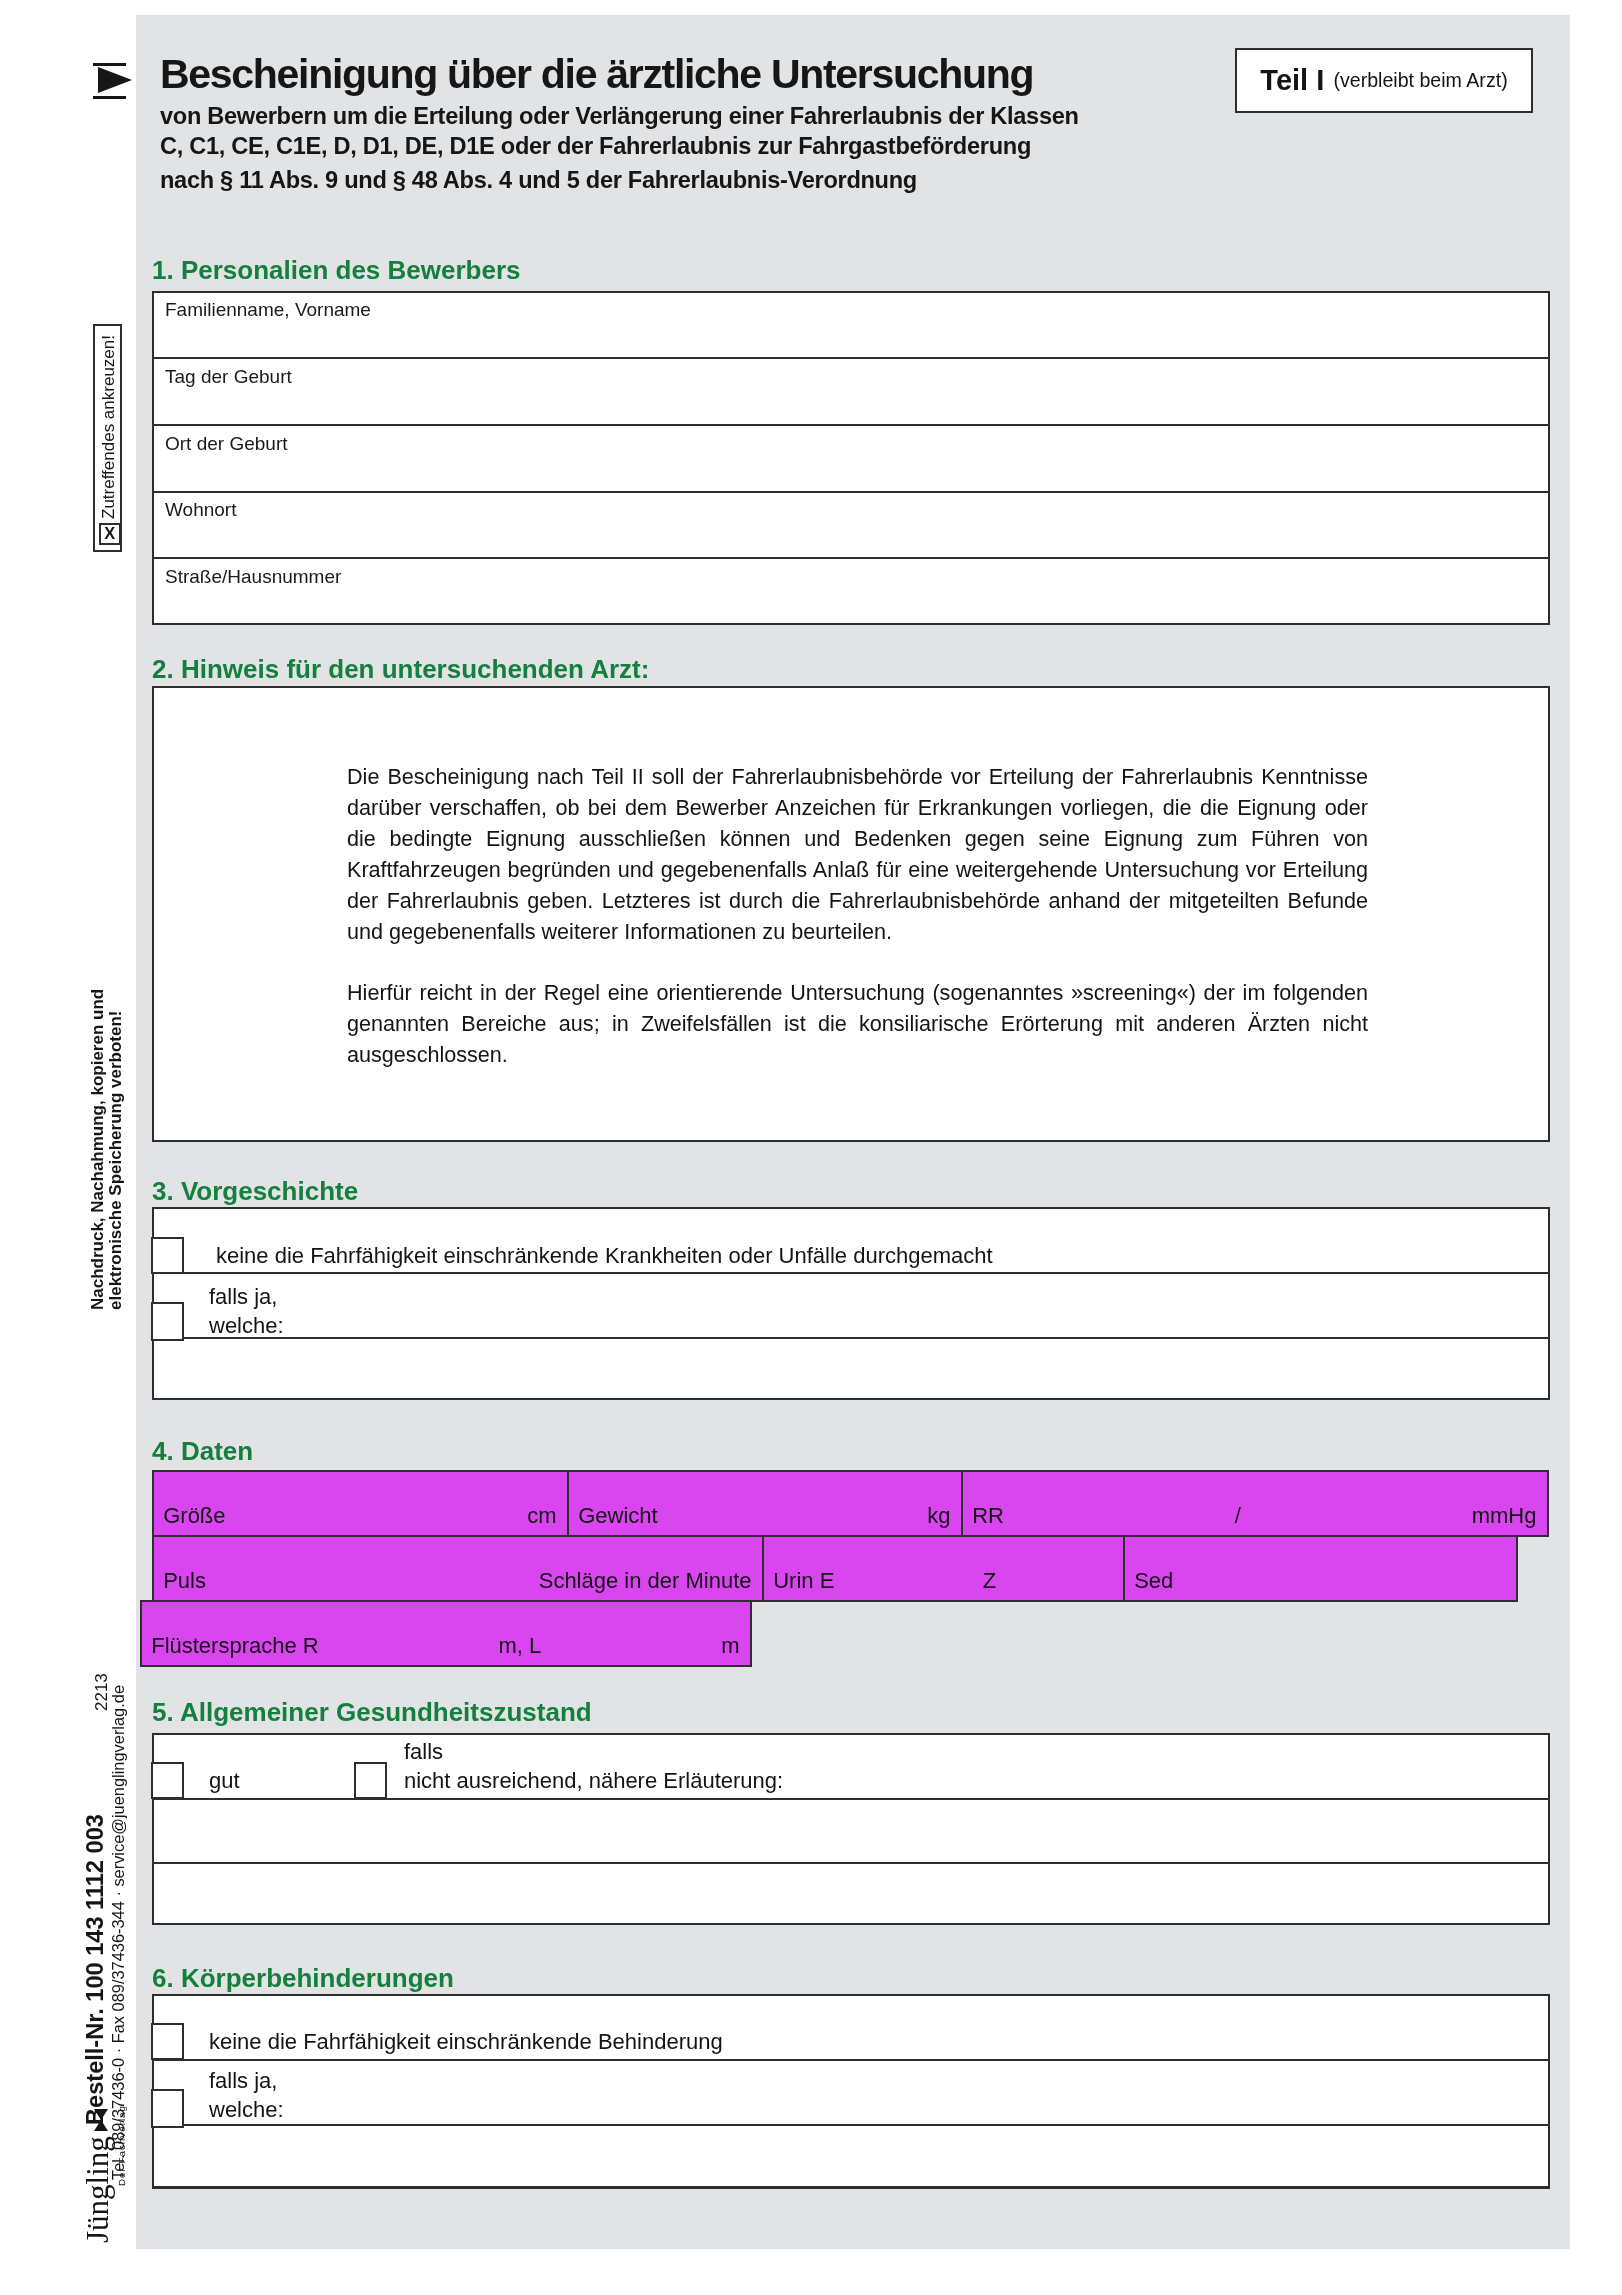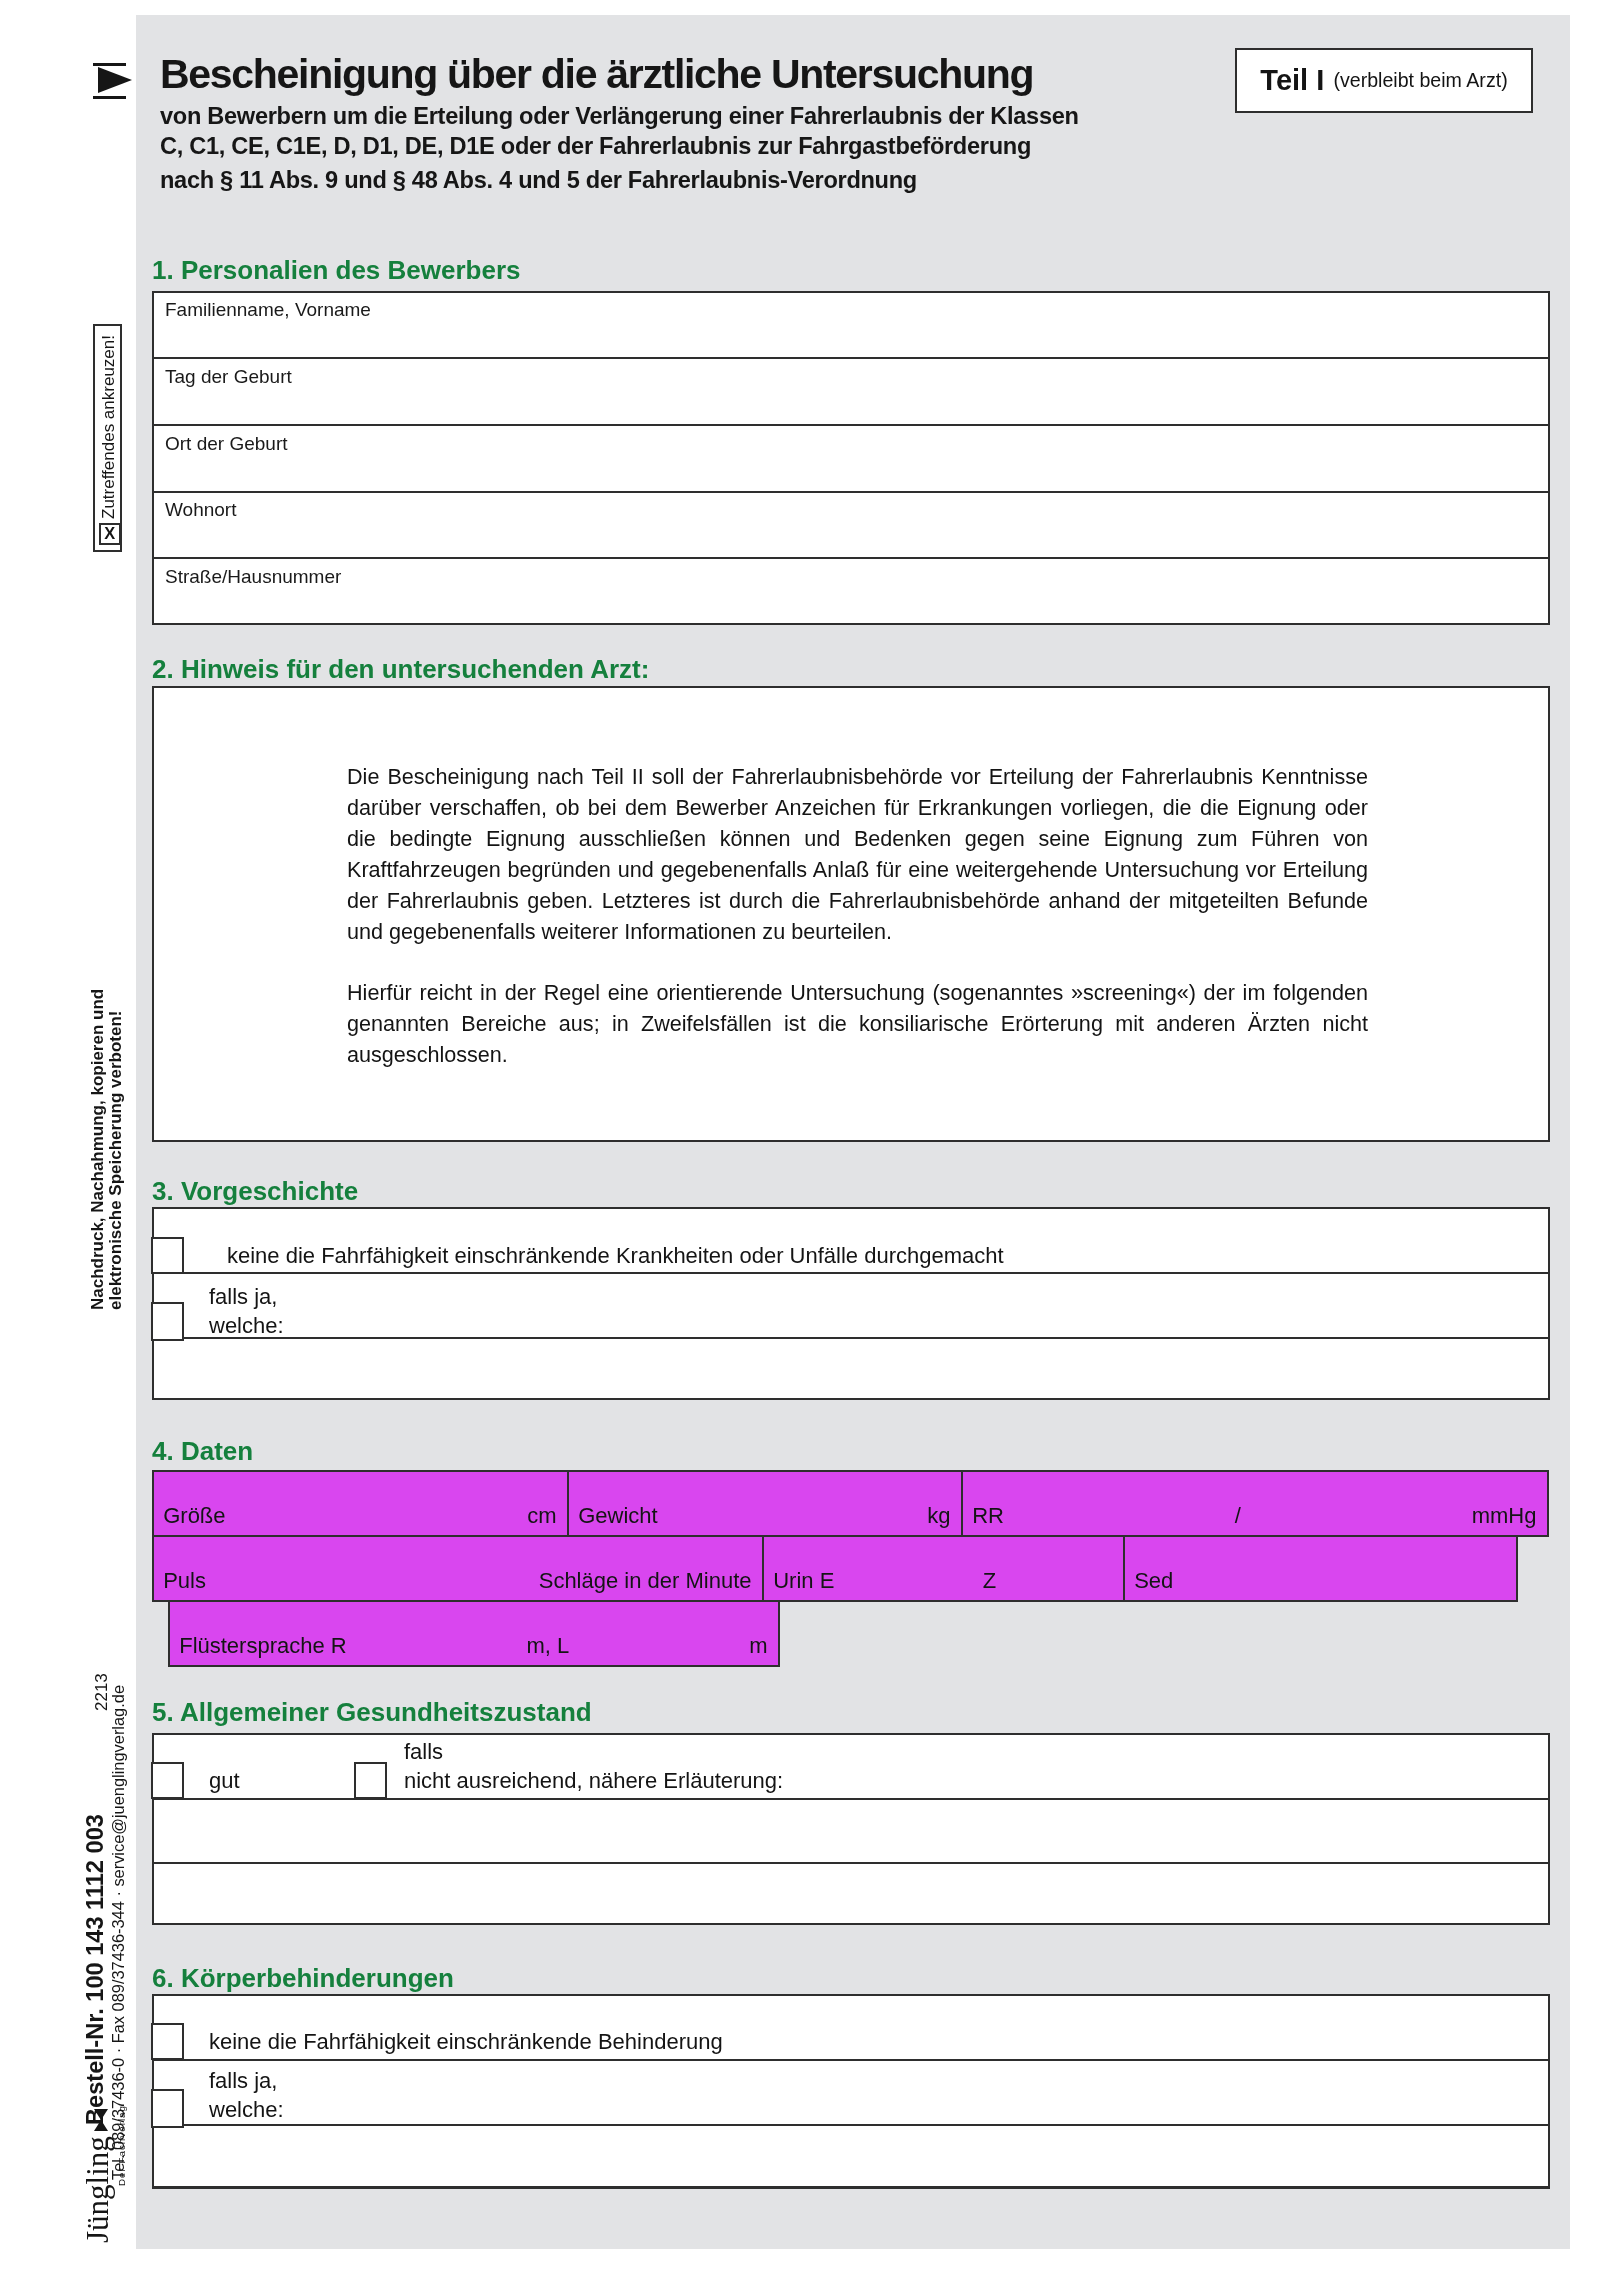--- a/index.html
+++ b/index.html
@@ -113,21 +113,21 @@
     <p>Die Bescheinigung nach Teil II soll der Fahrerlaubnisbehörde vor Erteilung der Fahrerlaubnis Kenntnisse darüber verschaffen, ob bei dem Bewerber Anzeichen für Erkrankungen vorliegen, die die Eignung oder die bedingte Eignung ausschließen können und Bedenken gegen seine Eignung zum Führen von Kraftfahrzeugen begründen und gegebenenfalls Anlaß für eine weitergehende Untersuchung vor Erteilung der Fahrerlaubnis geben. Letzteres ist durch die Fahrerlaubnisbehörde anhand der mitgeteilten Befunde und gegebenenfalls weiterer Informationen zu beurteilen.</p>
     <p>Hierfür reicht in der Regel eine orientierende Untersuchung (sogenanntes »screening«) der im folgenden genannten Bereiche aus; in Zweifelsfällen ist die konsiliarische Erörterung mit anderen Ärzten nicht ausgeschlossen.</p>
   </div>
 
   <div class="heading" style="top:1176px;">3. Vorgeschichte</div>
   <div class="fbox" style="left:152px;top:1207px;width:1398px;height:193px;">
     <div class="sep" style="top:63px;"></div>
     <div class="sep" style="top:128px;"></div>
   </div>
   <div class="cb" style="left:151px;top:1237px;"></div>
-  <div class="cblabel" style="left:227px;top:1243px;">keine die Fahrfähigkeit einschränkende Krankheiten oder Unfälle durchgemacht</div>
+  <div class="cblabel" style="left:216px;top:1243px;">keine die Fahrfähigkeit einschränkende Krankheiten oder Unfälle durchgemacht</div>
   <div class="cb" style="left:151px;top:1302px;height:39px;"></div>
   <div class="cblabel" style="left:209px;top:1284px;">falls ja,</div>
   <div class="cblabel" style="left:209px;top:1313px;">welche:</div>
 
   <div class="heading" style="top:1436px;">4. Daten</div>
 
   <div class="cell" style="left:152px;top:1470px;width:417px;">
     <span>Größe</span>
     <span></span>
     <span>cm</span>
@@ -152,21 +152,21 @@
     <span>Urin E</span>
     <span>Z</span>
     <span></span>
   </div>
   <div class="cell" style="left:1123px;top:1535px;width:395px;">
     <span>Sed</span>
     <span></span>
     <span></span>
   </div>
 
-  <div class="cell" style="left:168px;top:1600px;width:612px;">
+  <div class="cell" style="left:140px;top:1600px;width:612px;">
     <span>Flüstersprache R</span>
     <span>m, L</span>
     <span>m</span>
   </div>
 
   <div class="heading" style="top:1697px;">5. Allgemeiner Gesundheitszustand</div>
   <div class="fbox" style="left:152px;top:1733px;width:1398px;height:192px;">
     <div class="sep" style="top:63px;"></div>
     <div class="sep" style="top:127px;"></div>
   </div>

